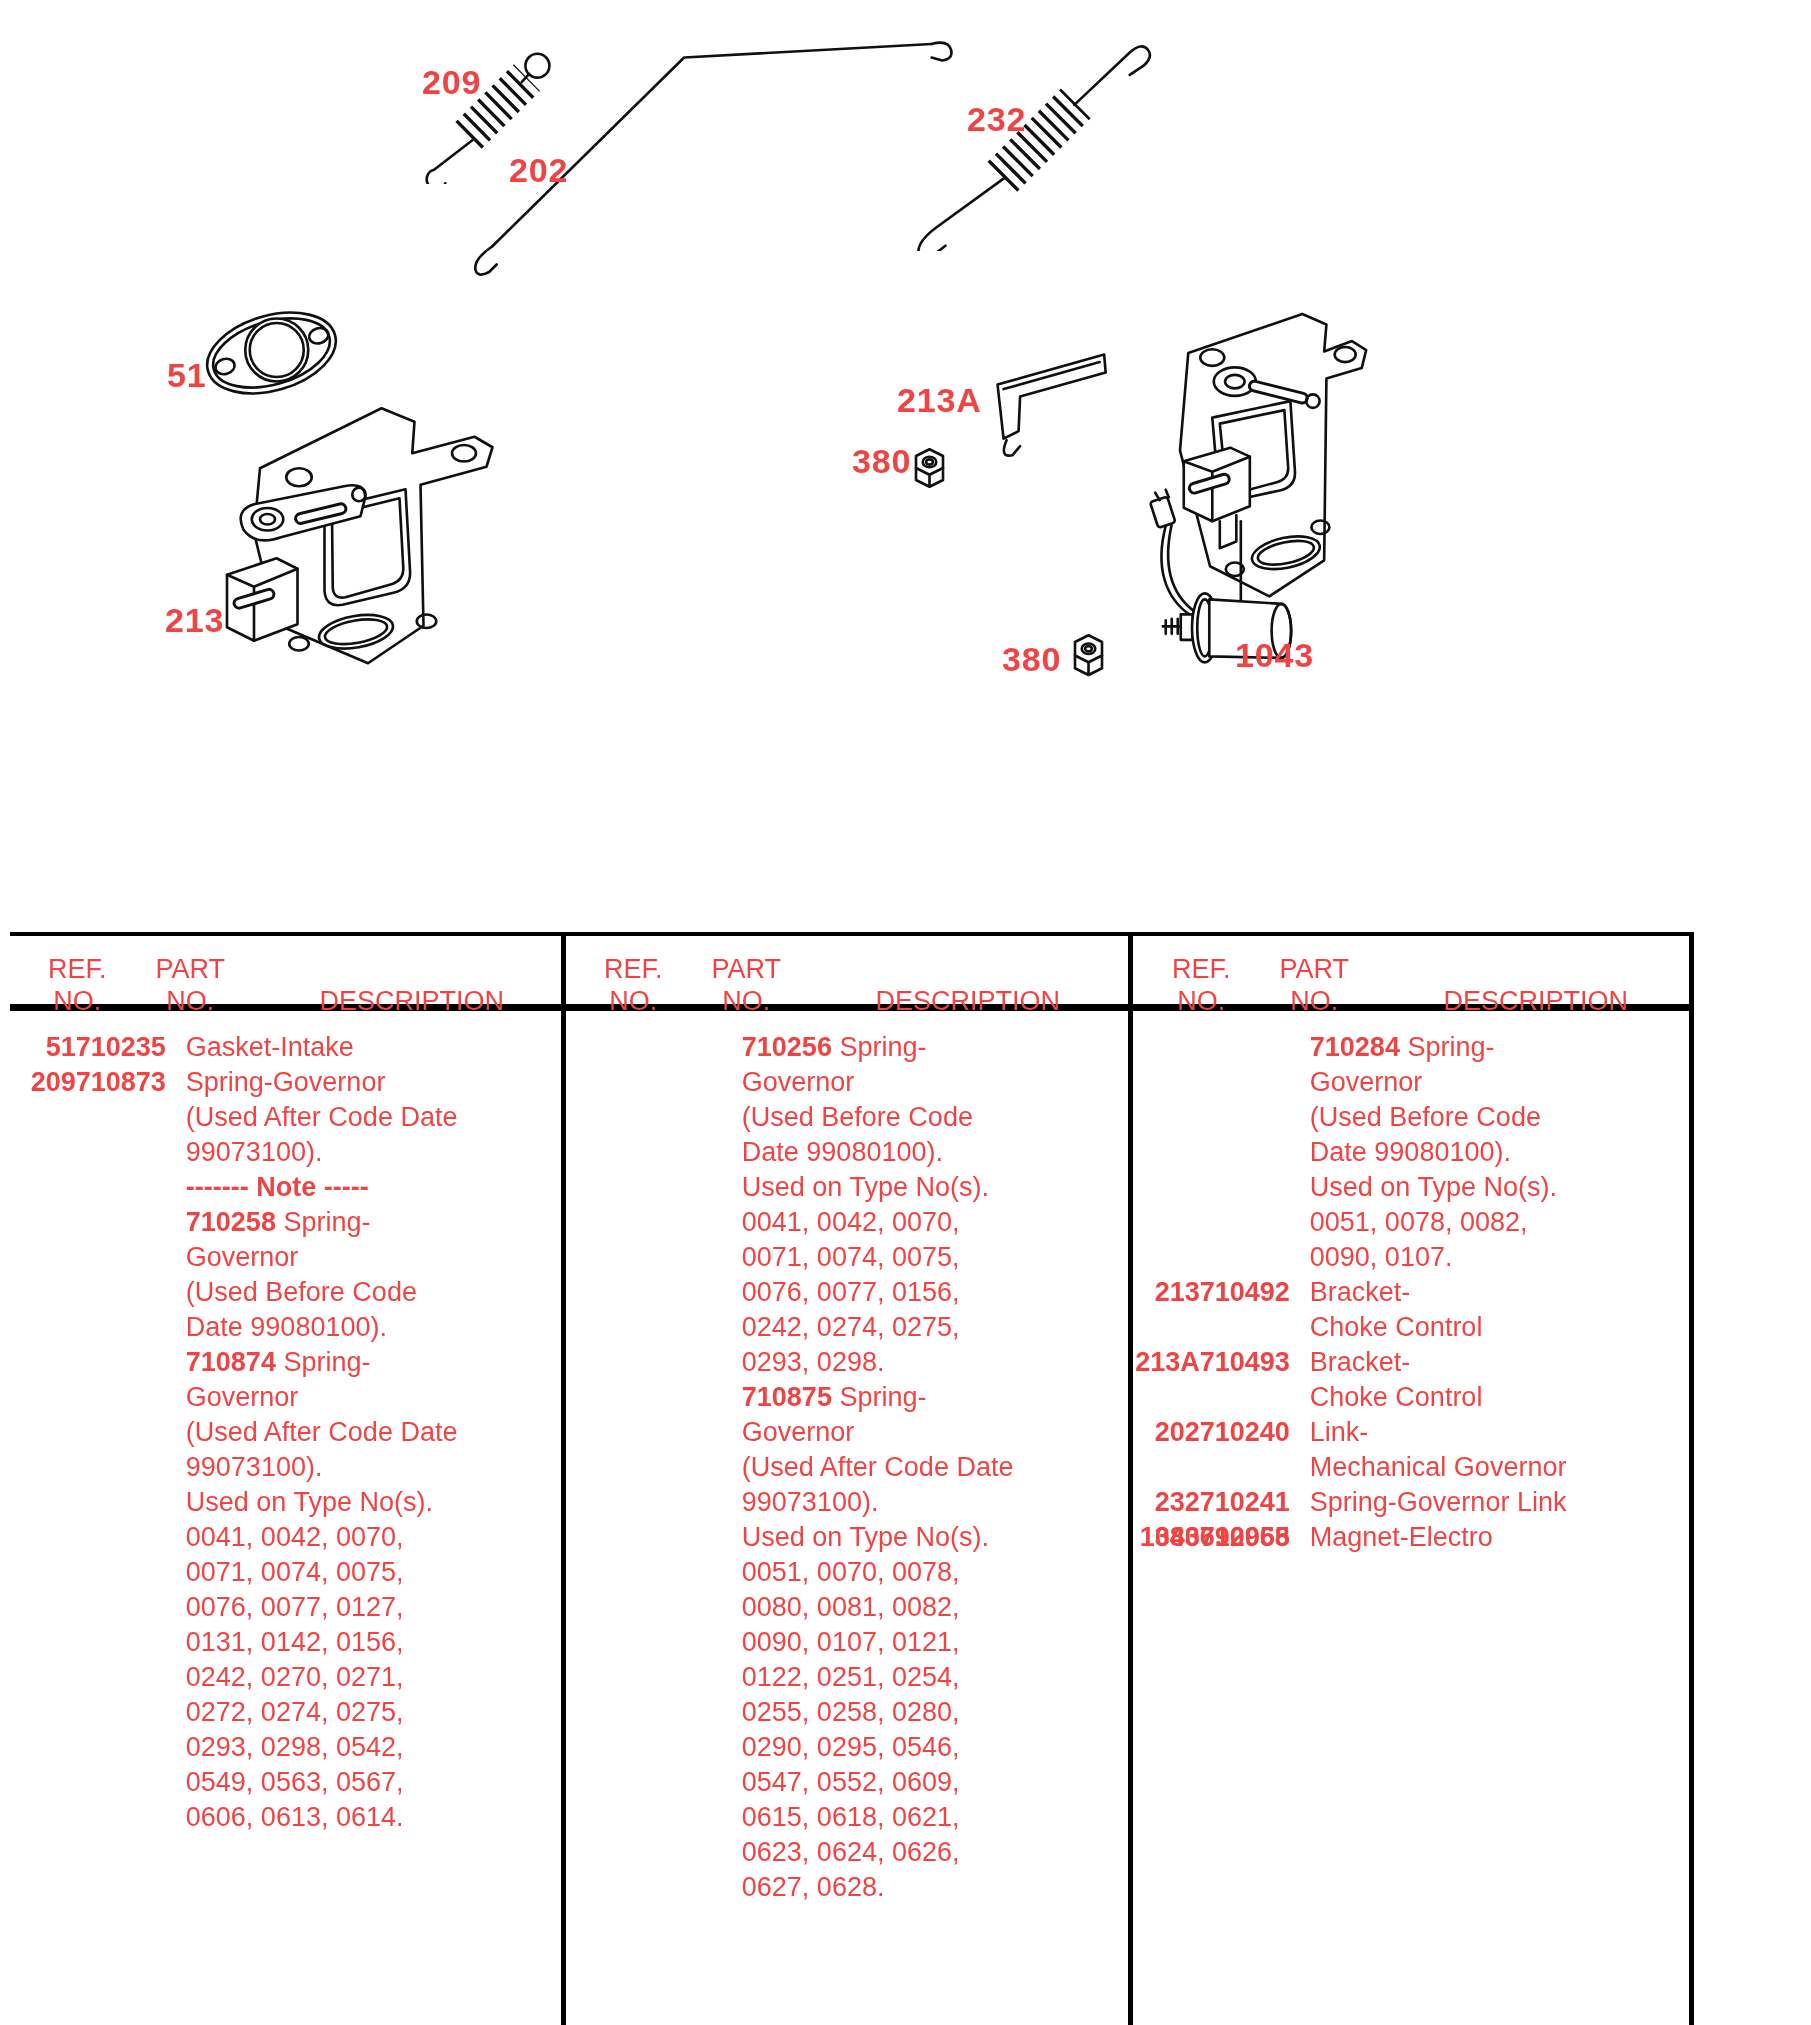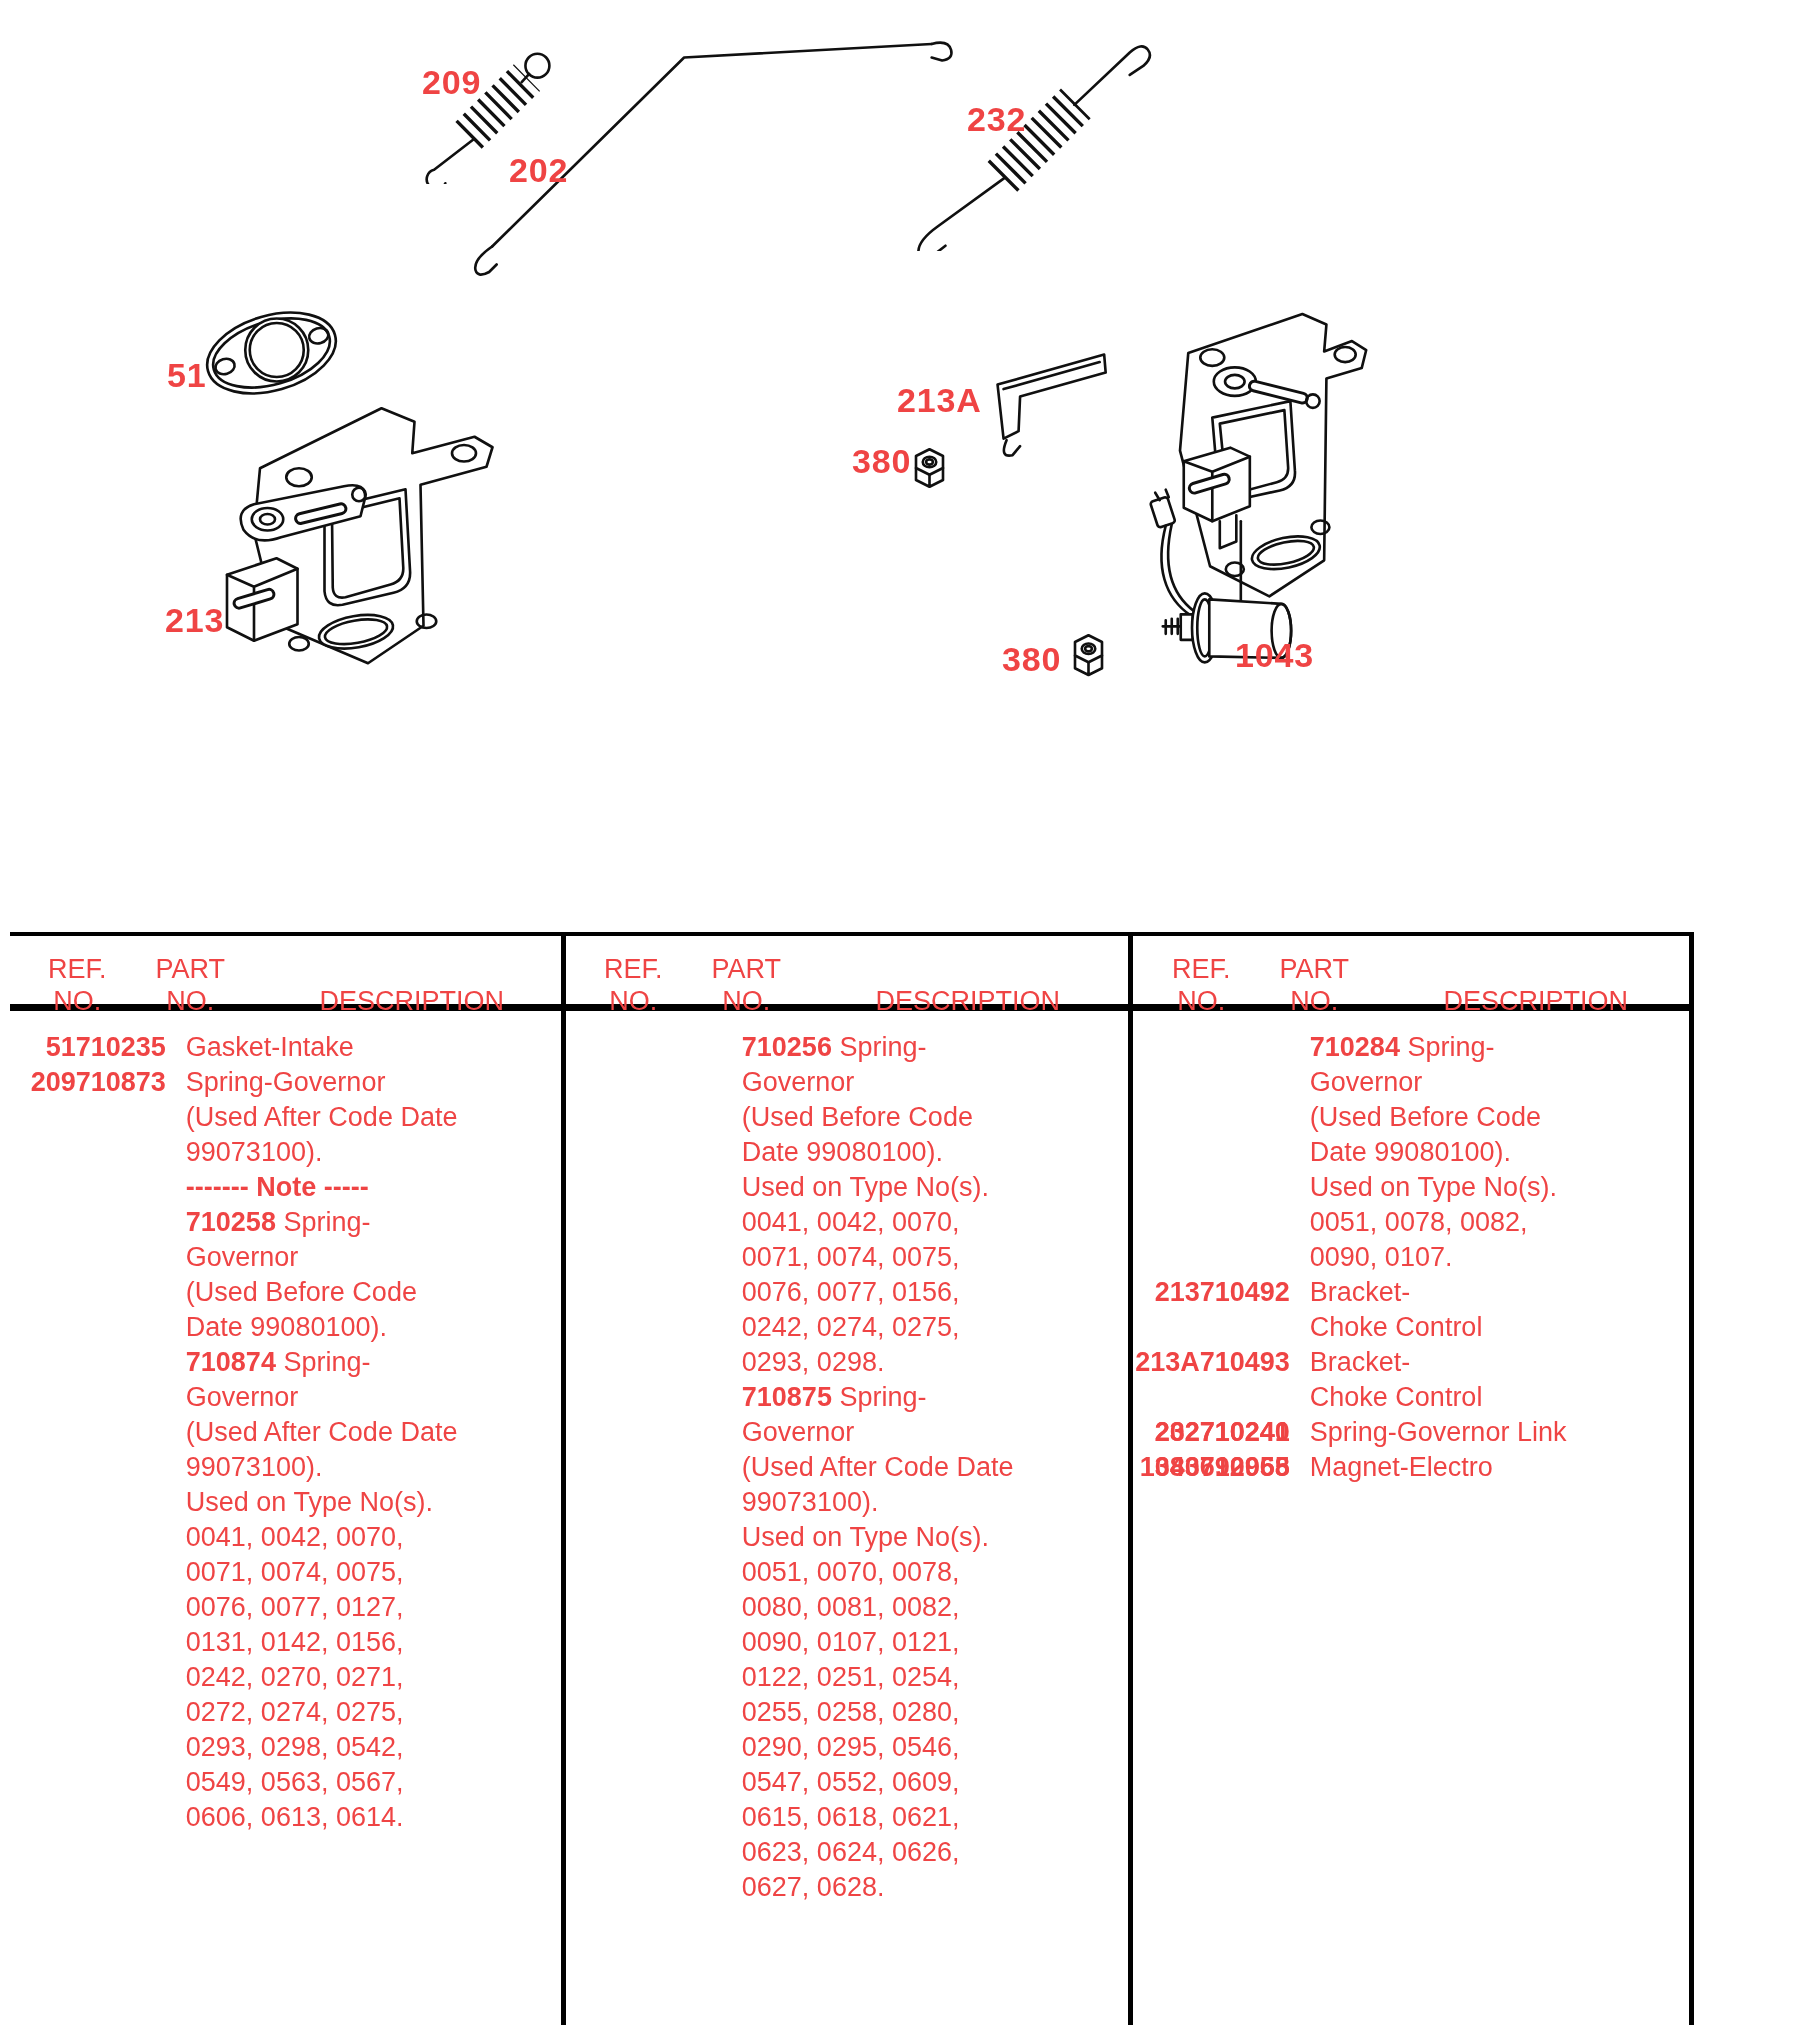--- a/index.html
+++ b/index.html
@@ -282,20 +282,24 @@
           <div class="ref">213A</div>
           <div class="part">710493</div>
           <div class="desc">
             <div class="line">Bracket-</div>
             <div class="line">Choke Control</div>
           </div>
         </div>
         <div class="entry">
           <div class="ref">202</div>
           <div class="part">710240</div>
+          <div class="desc">
+            <div class="line">Link-</div>
+            <div class="line">Mechanical Governor</div>
+          </div>
         </div>
         <div class="entry">
           <div class="ref">232</div>
           <div class="part">710241</div>
           <div class="desc">
             <div class="line">Spring-Governor Link</div>
           </div>
         </div>
         <div class="entry">
           <div class="ref">380</div>

